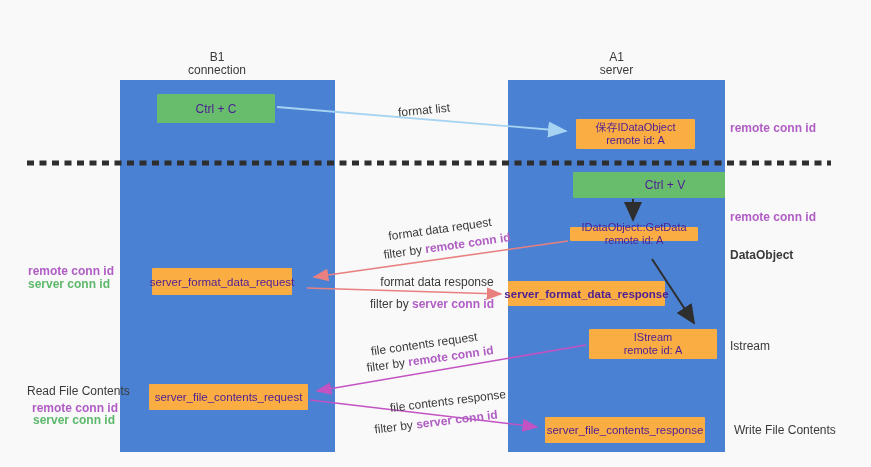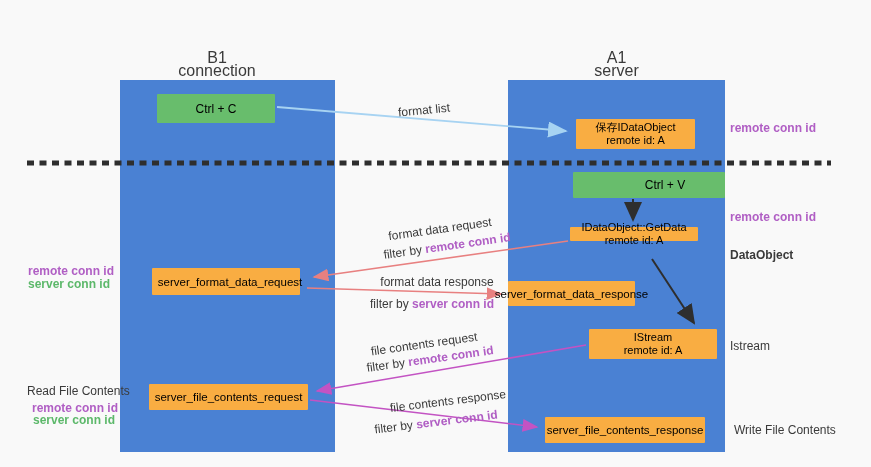--- a/index.html
+++ b/index.html
@@ -2,52 +2,52 @@
 <html style="--background: #f9f9f9; --column_blue: #4a81d3; --box_green: #68bd6c; --box_orange: #f9ad42; --purple_text: #b05ec4; --green_text: #5cb86a; --arrow_blue: #a7d3f2; --arrow_salmon: #e88080; --arrow_magenta: #c353c3; --arrow_black: #2e2e2e; --text_dark: #3a3a3a;"><head>
 <meta charset="utf-8">
 <style>
   html,body{margin:0;padding:0;}
   body{font-family:"Liberation Sans","DejaVu Sans",sans-serif;background:#fff;}
   .canvas{position:relative;width:871px;height:467px;background:var(--background,#f9f9f9);overflow:hidden;}
 
   .title{position:absolute;left:250px;top:6px;width:300px;text-align:center;
          font-size:15px;line-height:21px;color:var(--text_dark,#3a3a3a);}
 
-  .col-header{position:absolute;text-align:center;font-size:16px;line-height:13px;color:var(--text_dark,#3a3a3a);}
+  .col-header{position:absolute;text-align:center;font-size:12px;line-height:13px;color:var(--text_dark,#3a3a3a);}
   .col-header.left{left:120px;top:51px;width:194px;}
   .col-header.right{left:508px;top:51px;width:217px;}
 
   .column{position:absolute;top:80px;height:372px;background:var(--column_blue,#4a81d3);}
   .column.left{left:120px;width:215px;}
   .column.right{left:508px;width:217px;}
 
   svg.overlay{position:absolute;left:0;top:0;width:871px;height:467px;pointer-events:none;}
   .dash{stroke:var(--arrow_black,#2e2e2e);stroke-width:5;stroke-dasharray:7 5.5;fill:none;}
   .a-blue{stroke:var(--arrow_blue,#a7d3f2);stroke-width:1.8;fill:none;}
   .a-salmon{stroke:var(--arrow_salmon,#e88080);stroke-width:1.6;fill:none;}
   .a-magenta{stroke:var(--arrow_magenta,#c353c3);stroke-width:1.6;fill:none;}
   .a-black{stroke:var(--arrow_black,#2e2e2e);stroke-width:2;fill:none;}
   .m-blue{fill:var(--arrow_blue,#a7d3f2);}
   .m-salmon{fill:var(--arrow_salmon,#e88080);}
   .m-magenta{fill:var(--arrow_magenta,#c353c3);}
   .m-black{fill:var(--arrow_black,#2e2e2e);}
 
   .box{position:absolute;display:flex;flex-direction:column;align-items:center;justify-content:center;
-       color:#000000;text-align:center;font-size:12px;line-height:14px;border-radius:1px;}
+       color:#4c1d95;text-align:center;font-size:12px;line-height:14px;border-radius:1px;}
   .box.green{background:var(--box_green,#68bd6c);}
   .box.orange{background:var(--box_orange,#f9ad42);}
   .box.small{font-size:11px;line-height:13.5px;text-align:right;}
   .box.mono-label{font-size:11.5px;}
 
   #box-ctrl-c{left:157px;top:94px;width:118px;height:29px;}
   #box-save-obj{left:576px;top:119px;width:119px;height:30px;}
   #box-ctrl-v{left:573px;top:172px;width:120px;height:26px;padding-left:32px;}
   #box-getdata{left:570px;top:227px;width:128px;height:14px;}
-  #box-fmt-req{left:152px;top:268px;width:140px;height:27px;padding-left:8px;}
-  #box-fmt-resp{left:508px;top:281px;width:127px;height:25px;}
+  #box-fmt-req{left:152px;top:268px;width:140px;height:27px;}
+  #box-fmt-resp{left:508px;top:281px;width:157px;height:25px;font-weight:bold;}
   #box-istream{left:589px;top:329px;width:128px;height:30px;}
   #box-file-req{left:149px;top:384px;width:159px;height:26px;}
   #box-file-resp{left:545px;top:417px;width:160px;height:26px;}
 
   .lbl{position:absolute;font-size:12px;white-space:nowrap;color:var(--text_dark,#3a3a3a);}
   .lbl.purple{color:var(--purple_text,#b05ec4);font-weight:bold;}
   .lbl.green{color:var(--green_text,#5cb86a);font-weight:bold;}
 
   .arrow-lbl{position:absolute;font-size:12px;white-space:nowrap;color:var(--text_dark,#3a3a3a);
              transform:translate(-50%,-50%) rotate(var(--rot,0deg));}

